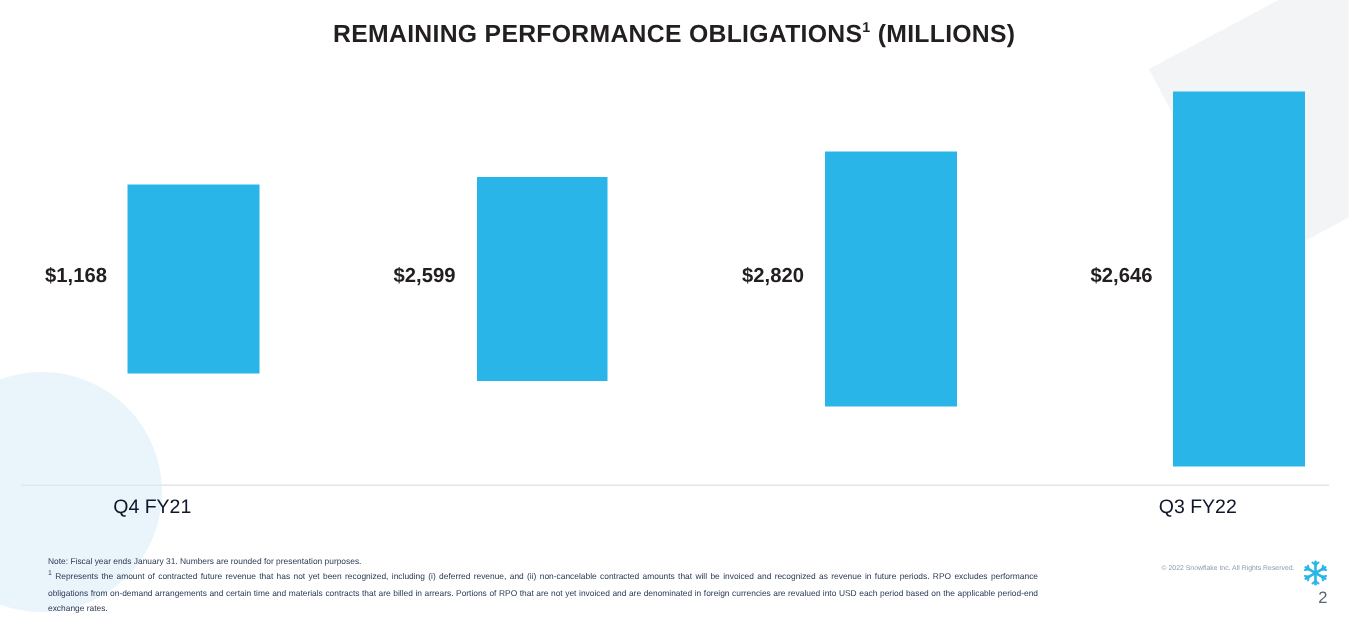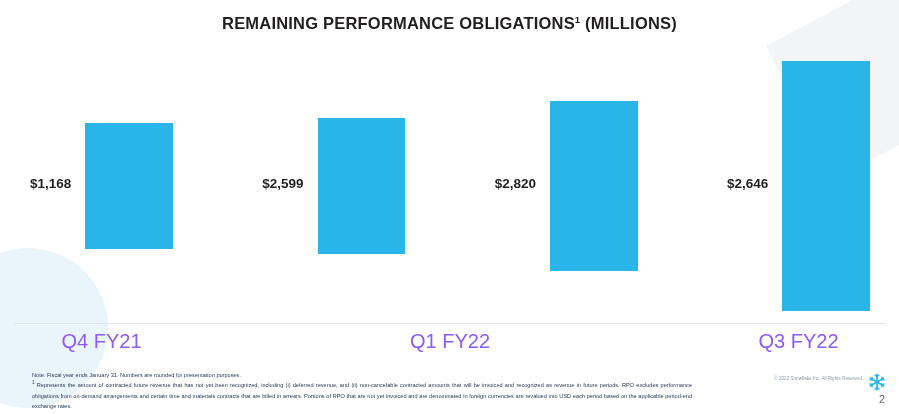--- a/index.html
+++ b/index.html
@@ -114,22 +114,22 @@
     position: absolute;
     left: 30px;
     top: 330px;
     width: 840px;
     display: flex;
     justify-content: space-between;
   }
   .cat-label {
     width: 143px;
     text-align: center;
-    font-size: 20px;
-    color: #8b5cf6;
+    font-size: 13px;
+    color: #0f172a;
   }
 
   
   .notes {
     position: absolute;
     left: 32px;
     top: 370px;
     width: 660px;
     font-size: 5.6px;
     line-height: 1.85;
@@ -196,21 +196,20 @@
         </div>
         <div class="bar-slot">
           <div class="bar-value">$2,646</div>
           <div class="bar-rect" style="height: 91.3%; background: rgb(41, 181, 232);"></div>
         </div>
       </div>
   </div>
 
   <div class="cats" id="cats">
       <div class="cat-label">Q4 FY21</div>
-      <div class="cat-label">Q1 FY22</div>
       <div class="cat-label">Q3 FY22</div>
     </div>
 
   <div class="notes">
     <span class="note-line">Note: Fiscal year ends January 31. Numbers are rounded for presentation purposes.</span>
     <span><sup>1</sup><span> Represents the amount of contracted future revenue that has not yet been recognized, including (i) deferred revenue, and (ii) non-cancelable contracted amounts that will be invoiced and recognized as revenue in future periods. RPO excludes performance obligations from on-demand arrangements and certain time and materials contracts that are billed in arrears. Portions of RPO that are not yet invoiced and are denominated in foreign currencies are revalued into USD each period based on the applicable period-end exchange rates.</span></span>
   </div>
 
   <div class="copyright">© 2022 Snowflake Inc. All Rights Reserved.</div>
 

